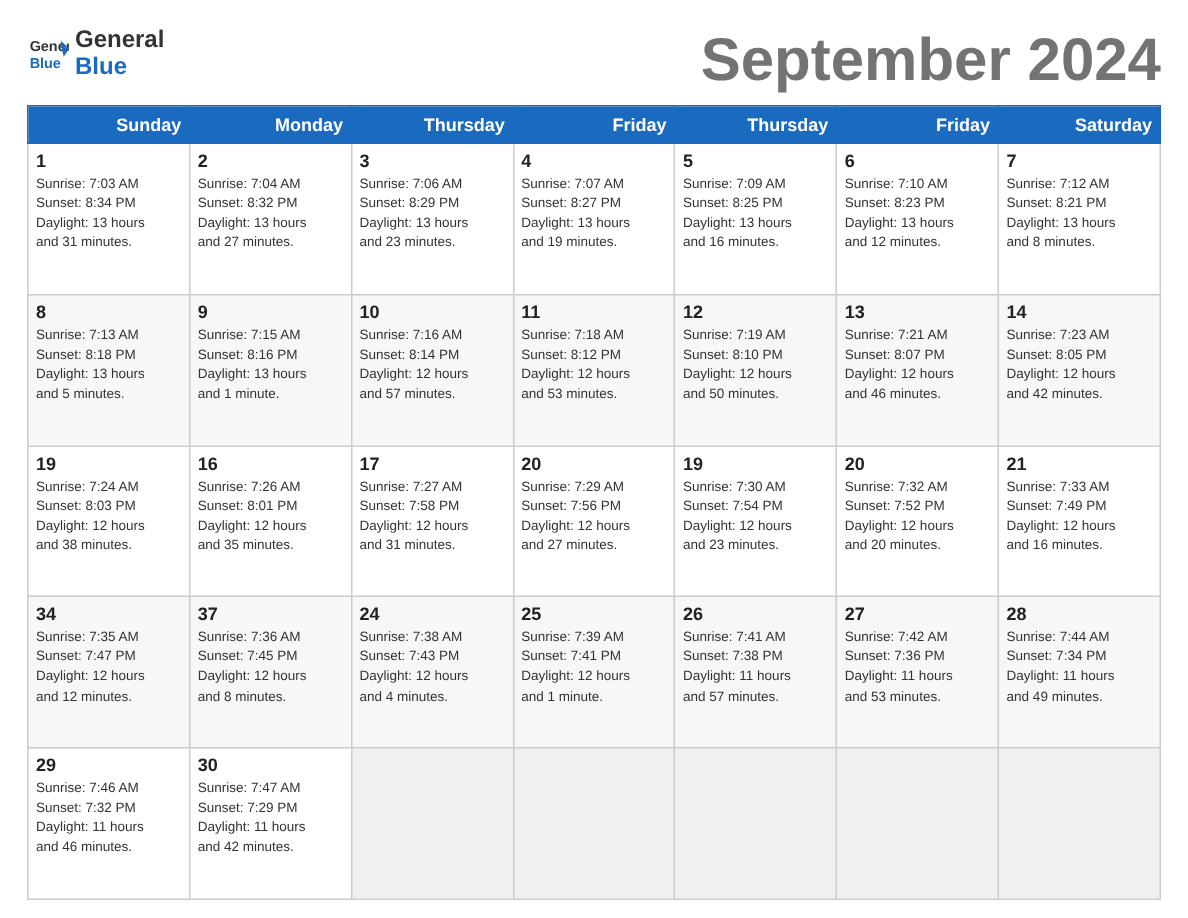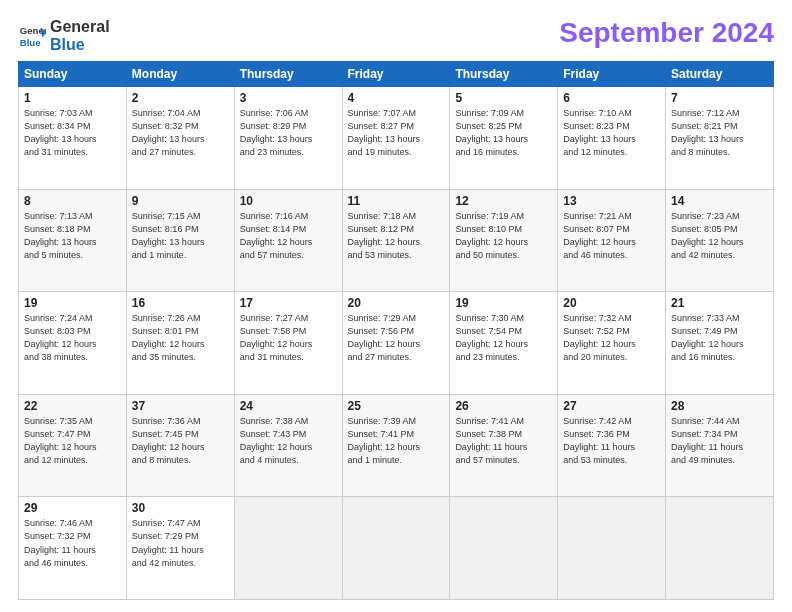--- a/index.html
+++ b/index.html
@@ -29,42 +29,42 @@
       gap: 4px;
     }
     .logo-icon {
       width: 28px;
       height: 28px;
     }
     .title-block {
       text-align: right;
     }
     .month-title {
-      font-size: 28px;
+      font-size: 40px;
       font-weight: bold;
-      color: #8b5cf6;
+      color: #737373;
       line-height: 1.1;
     }
     .location {
       font-size: 14px;
       color: #555;
       margin-top: 2px;
     }
     .calendar {
       width: 100%;
       border-collapse: collapse;
       flex: 1;
     }
     .calendar th {
       background: #1a6bbf;
       color: #fff;
       font-size: 12px;
       font-weight: bold;
       padding: 5px 5px;
-      text-align: left;
+      text-align: right;
       border: 1px solid #1a6bbf;
     }
     .calendar td {
       vertical-align: top;
       padding: 4px 5px;
       border: 1px solid #ccc;
       font-size: 9px;
       color: #333;
       width: 14.28%;
       background: #fff;
@@ -209,21 +209,21 @@
             <span class="day-num">20</span>
             <div class="day-info">Sunrise: 7:32 AM<br>Sunset: 7:52 PM<br>Daylight: 12 hours<br>and 20 minutes.</div>
           </td>
           <td>
             <span class="day-num">21</span>
             <div class="day-info">Sunrise: 7:33 AM<br>Sunset: 7:49 PM<br>Daylight: 12 hours<br>and 16 minutes.</div>
           </td>
         </tr>
         <tr class="row-shaded">
           <td>
-            <span class="day-num">22</span>
+            <span class="day-num">34</span>
             <div class="day-info">Sunrise: 7:35 AM<br>Sunset: 7:47 PM<br>Daylight: 12 hours<br>and 12 minutes.</div>
           </td>
           <td>
             <span class="day-num">37</span>
             <div class="day-info">Sunrise: 7:36 AM<br>Sunset: 7:45 PM<br>Daylight: 12 hours<br>and 8 minutes.</div>
           </td>
           <td>
             <span class="day-num">24</span>
             <div class="day-info">Sunrise: 7:38 AM<br>Sunset: 7:43 PM<br>Daylight: 12 hours<br>and 4 minutes.</div>
           </td>

